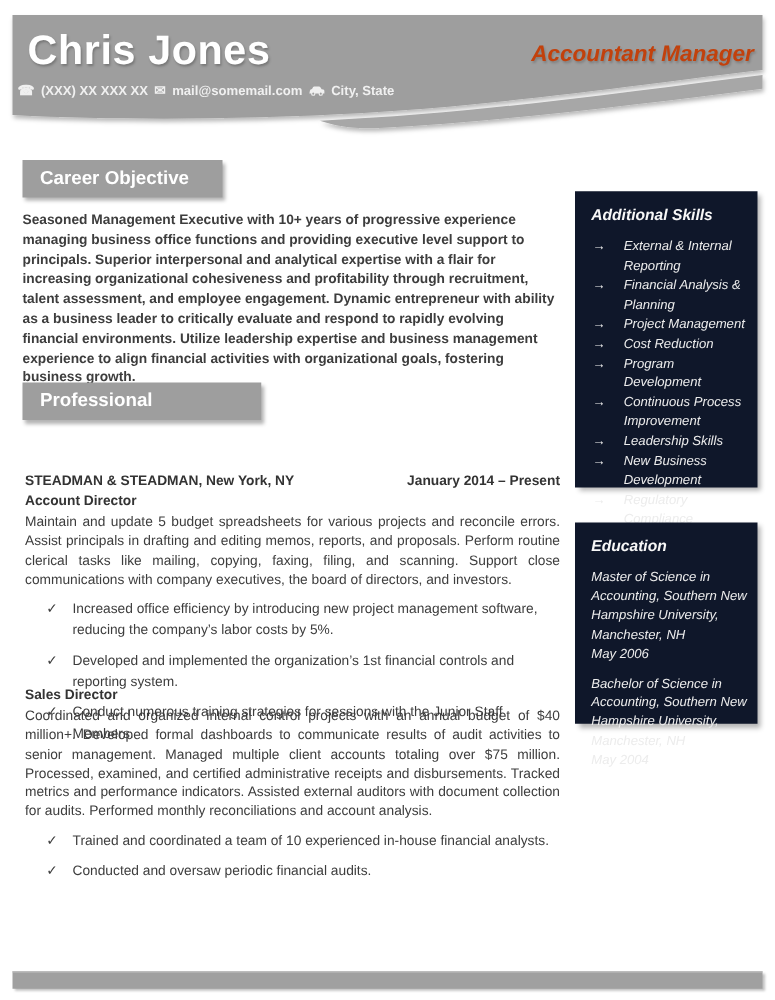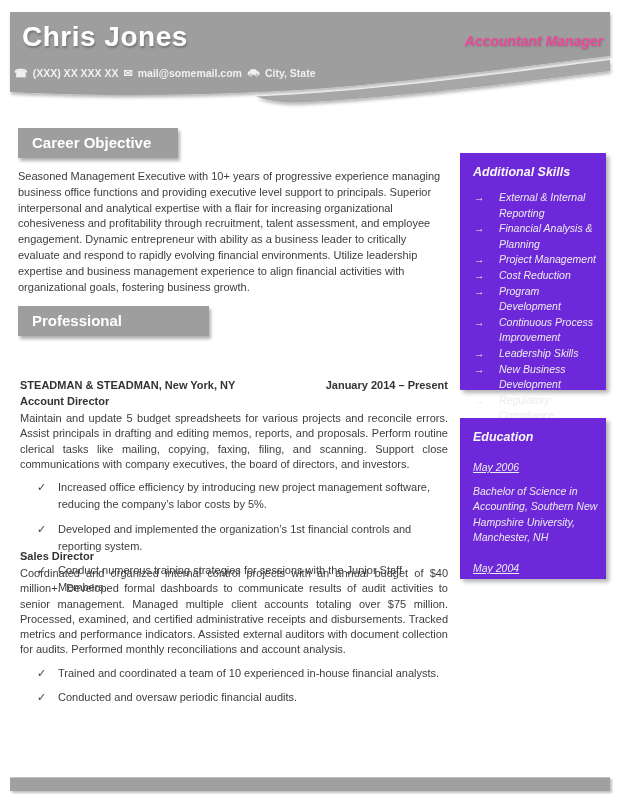--- a/index.html
+++ b/index.html
@@ -7,26 +7,26 @@
     width:620px;height:800px;
     font-family:"Liberation Sans", sans-serif;
     background:#ffffff;
   }
   .page{position:relative;width:620px;height:800px;background:#fff;overflow:hidden;}
 
   
   .header-svg{position:absolute;left:0;top:0;}
   .name{
     position:absolute;left:22px;top:21px;
-    font-size:28px;font-weight:bold;color:#ffffff;letter-spacing:.5px;
+    font-size:33px;font-weight:bold;color:#ffffff;letter-spacing:.5px;
     text-shadow:1px 2px 2px rgba(0,0,0,.25);
   }
   .jobtitle{
     position:absolute;right:17px;top:33px;
-    font-size:14px;font-weight:bold;font-style:italic;color:#ec4899;
+    font-size:18px;font-weight:bold;font-style:italic;color:#c2410c;
     text-shadow:1px 1px 2px rgba(0,0,0,.2);
   }
   .contact{
     position:absolute;left:14px;top:67px;
     display:flex;align-items:center;gap:5px;
     font-size:10.5px;font-weight:bold;color:#f0f0f0;
   }
   .contact .ic{font-size:11px;line-height:10px;}
 
   
@@ -35,50 +35,50 @@
     background:#9e9e9e;color:#ffffff;font-size:15px;font-weight:bold;
     padding:0 18px 0 14px;
     box-shadow:2px 3px 3px rgba(0,0,0,.3);
   }
   #co-box{left:18px;top:128px;width:160px;}
   #pe-box{left:18px;top:306px;width:191px;}
 
   
   .objective{
     position:absolute;left:18px;top:169px;width:430px;
-    font-size:11px;line-height:15.8px;color:#3d3d3d;
+    font-size:11px;line-height:15.8px;color:#3d3d3d;font-weight:bold;
   }
   .job{position:absolute;left:20px;width:428px;font-size:11px;color:#3d3d3d;}
   #job-0{top:346px;}
   #job-1{top:548px;}
   .job-head{display:flex;justify-content:space-between;font-weight:bold;color:#333;line-height:15px;margin-top:32px;}
   .job-role{font-weight:bold;line-height:15px;margin-top:1px;color:#333;}
   .job-summary{margin-top:2px;text-align:justify;line-height:15.3px;}
   .bullets{margin-top:5px;}
   .bullet{display:flex;margin-top:7px;line-height:17.2px;}
   .bullet .check{width:21px;margin-left:17px;flex:none;}
   .bullet .btext{flex:1;padding-right:2px;}
 
   
   .side-box{
     position:absolute;left:460px;width:146px;box-sizing:border-box;
-    background:#6d28d9;color:#ececec;
+    background:#0f172a;color:#ececec;
     padding:12px 7px 0 13px;
     box-shadow:3px 3px 4px rgba(0,0,0,.3);
   }
   #skills-box{top:153px;height:237px;}
   #edu-box{top:418px;height:161px;}
   .side-title{font-size:12.5px;font-weight:bold;font-style:italic;color:#f7f7f7;}
   .skill-list{margin-top:11px;}
   .skill-item{display:flex;font-size:10.5px;font-style:italic;line-height:15.6px;}
   .skill-item .arrow{width:25px;flex:none;padding-left:1px;}
   .skill-item .stext{flex:1;}
   .degree-list{margin-top:11px;}
   .degree{font-size:10.5px;font-style:italic;line-height:15.2px;margin-bottom:9px;}
-  .degree .ddate{margin-top:16px;text-decoration:underline;}
+  .degree .ddate{margin-top:0;}
 
   
   .footer-bar{
     position:absolute;left:10px;top:777px;width:600px;height:13px;
     background:#a0a0a0;border-top:1px solid #bfbfbf;
     box-shadow:2px 2px 2px rgba(0,0,0,.25);
   }
 </style>
 </head>
 <body>
@@ -209,20 +209,21 @@
           <span class="stext">Regulatory Compliance</span>
         </div>
       </div>
   </div>
 
   <div class="side-box" id="edu-box">
     <div class="side-title">Education</div>
     <div class="degree-list">
 
         <div class="degree">
+          <div class="dtext">Master of Science in Accounting, Southern New Hampshire University, Manchester, NH</div>
           <div class="ddate">May 2006</div>
         </div>
 
         <div class="degree">
           <div class="dtext">Bachelor of Science in Accounting, Southern New Hampshire University, Manchester, NH</div>
           <div class="ddate">May 2004</div>
         </div>
       </div>
   </div>
 

